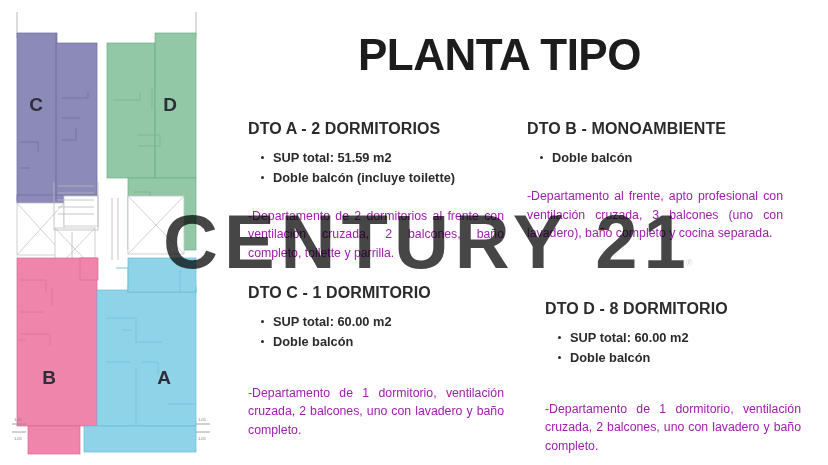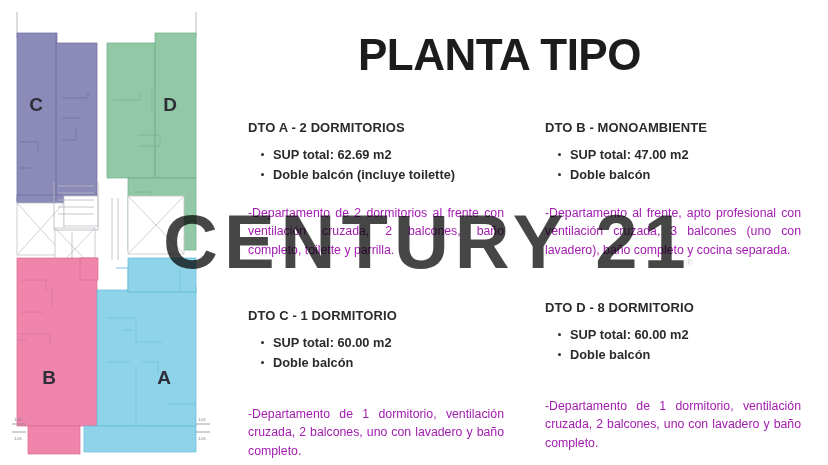--- a/index.html
+++ b/index.html
@@ -50,26 +50,26 @@
     font-family: "Liberation Sans", sans-serif;
     line-height: 1;
     white-space: nowrap;
   }
 
   .unit-block {
     position: absolute;
     width: 256px;
   }
   #unit-a { left: 8px;   top: 120px; }
-  #unit-b { left: 305px; top: 120px; }
-  #unit-c { left: 8px;   top: 308px; }
+  #unit-b { left: 287px; top: 120px; }
+  #unit-c { left: 8px;   top: 284px; }
   #unit-d { left: 305px; top: 300px; }
 
   .unit-heading {
-    font-size: 13px;
+    font-size: 16px;
     font-weight: bold;
     color: #2b2b2b;
     letter-spacing: 0.1px;
     white-space: nowrap;
     margin-bottom: 10px;
   }
 
   .unit-bullets {
     list-style: none;
     margin: 0 0 0 13px;
@@ -269,30 +269,29 @@
     <div id="watermark-reg">®</div>
   </div>
 
   <div id="content">
 
     <div id="title">PLANTA TIPO</div>
 
     <div class="unit-block" id="unit-a">
       <div class="unit-heading">DTO A - 2 DORMITORIOS</div>
       <ul class="unit-bullets">
-        <li>SUP total: 62.69 m2</li>
+        <li>SUP total: 51.59 m2</li>
         <li>Doble balcón (incluye toilette)</li>
       </ul>
       <div class="unit-desc">-Departamento de 2 dormitorios al frente con ventilación cruzada, 2 balcones, baño completo, toilette y parrilla.</div>
     </div>
 
     <div class="unit-block" id="unit-b">
       <div class="unit-heading">DTO B - MONOAMBIENTE</div>
       <ul class="unit-bullets">
-        <li>SUP total: 47.00 m2</li>
         <li>Doble balcón</li>
       </ul>
       <div class="unit-desc">-Departamento al frente, apto profesional con ventilación cruzada, 3 balcones (uno con lavadero), baño completo y cocina separada.</div>
     </div>
 
     <div class="unit-block" id="unit-c">
       <div class="unit-heading">DTO C - 1 DORMITORIO</div>
       <ul class="unit-bullets">
         <li>SUP total: 60.00 m2</li>
         <li>Doble balcón</li>

